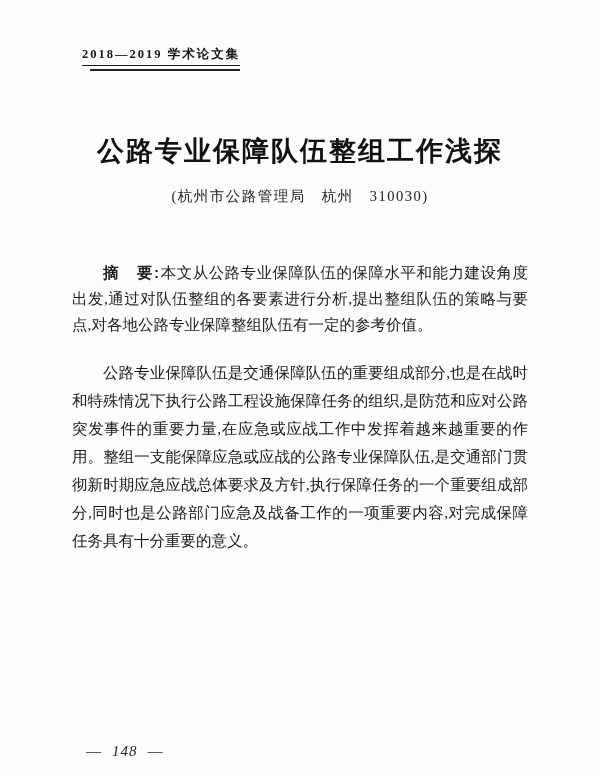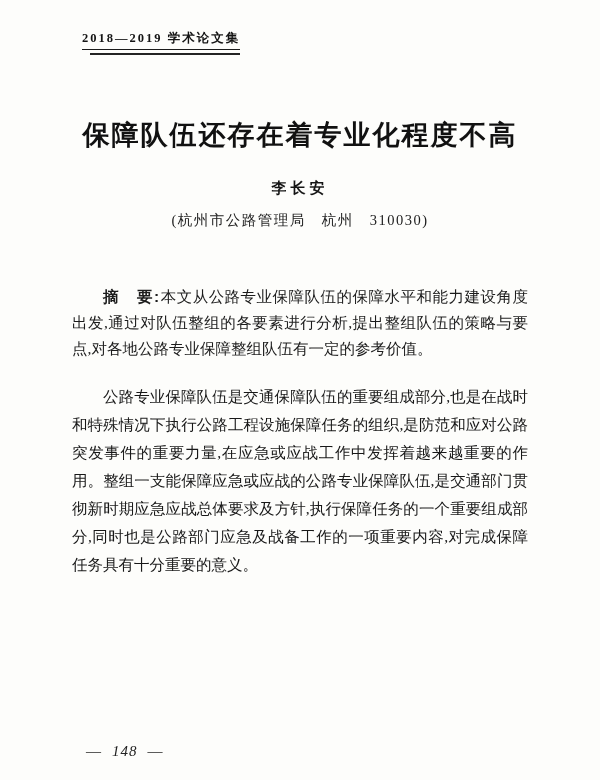--- a/index.html
+++ b/index.html
@@ -10,21 +10,21 @@
   .page {
     position: relative;
     width: 600px;
     height: 780px;
     margin: 0 auto;
     background: #fdfdfb;
     overflow: hidden;
     font-family: "Liberation Serif", "DejaVu Serif", serif;
     color: #1c1c1c;
     box-sizing: border-box;
-    padding: 28px 72px 0 72px;
+    padding: 44px 72px 0 72px;
   }
 
   
   .header-block {
     margin-left: 10px;
     width: 200px;
   }
   .header-title {
     display: inline-block;
     font-size: 12.5px;
@@ -120,23 +120,22 @@
 </head>
 <body>
 
 <div class="page">
 
   <div class="header-block">
     <span class="header-title">2018—2019 学术论文集</span>
     <div class="header-rule"></div>
   </div>
 
-  <h1 class="article-title">保障队伍还存在着专业化程度不高</h1>
+  <h1 class="article-title">公路专业保障队伍整组工作浅探</h1>
 
-  <div class="article-author">李长安</div>
 
   <div class="article-affiliation">(杭州市公路管理局　杭州　310030)</div>
 
   <div class="abstract-block">
     <p class="abstract-text-p">
       <span class="bold-label">摘　要:</span><span>本文从公路专业保障队伍的保障水平和能力建设角度出发,通过对队伍整组的各要素进行分析,提出整组队伍的策略与要点,对各地公路专业保障整组队伍有一定的参考价值。</span>
     </p>
   </div>
 
   <div class="body-block">

